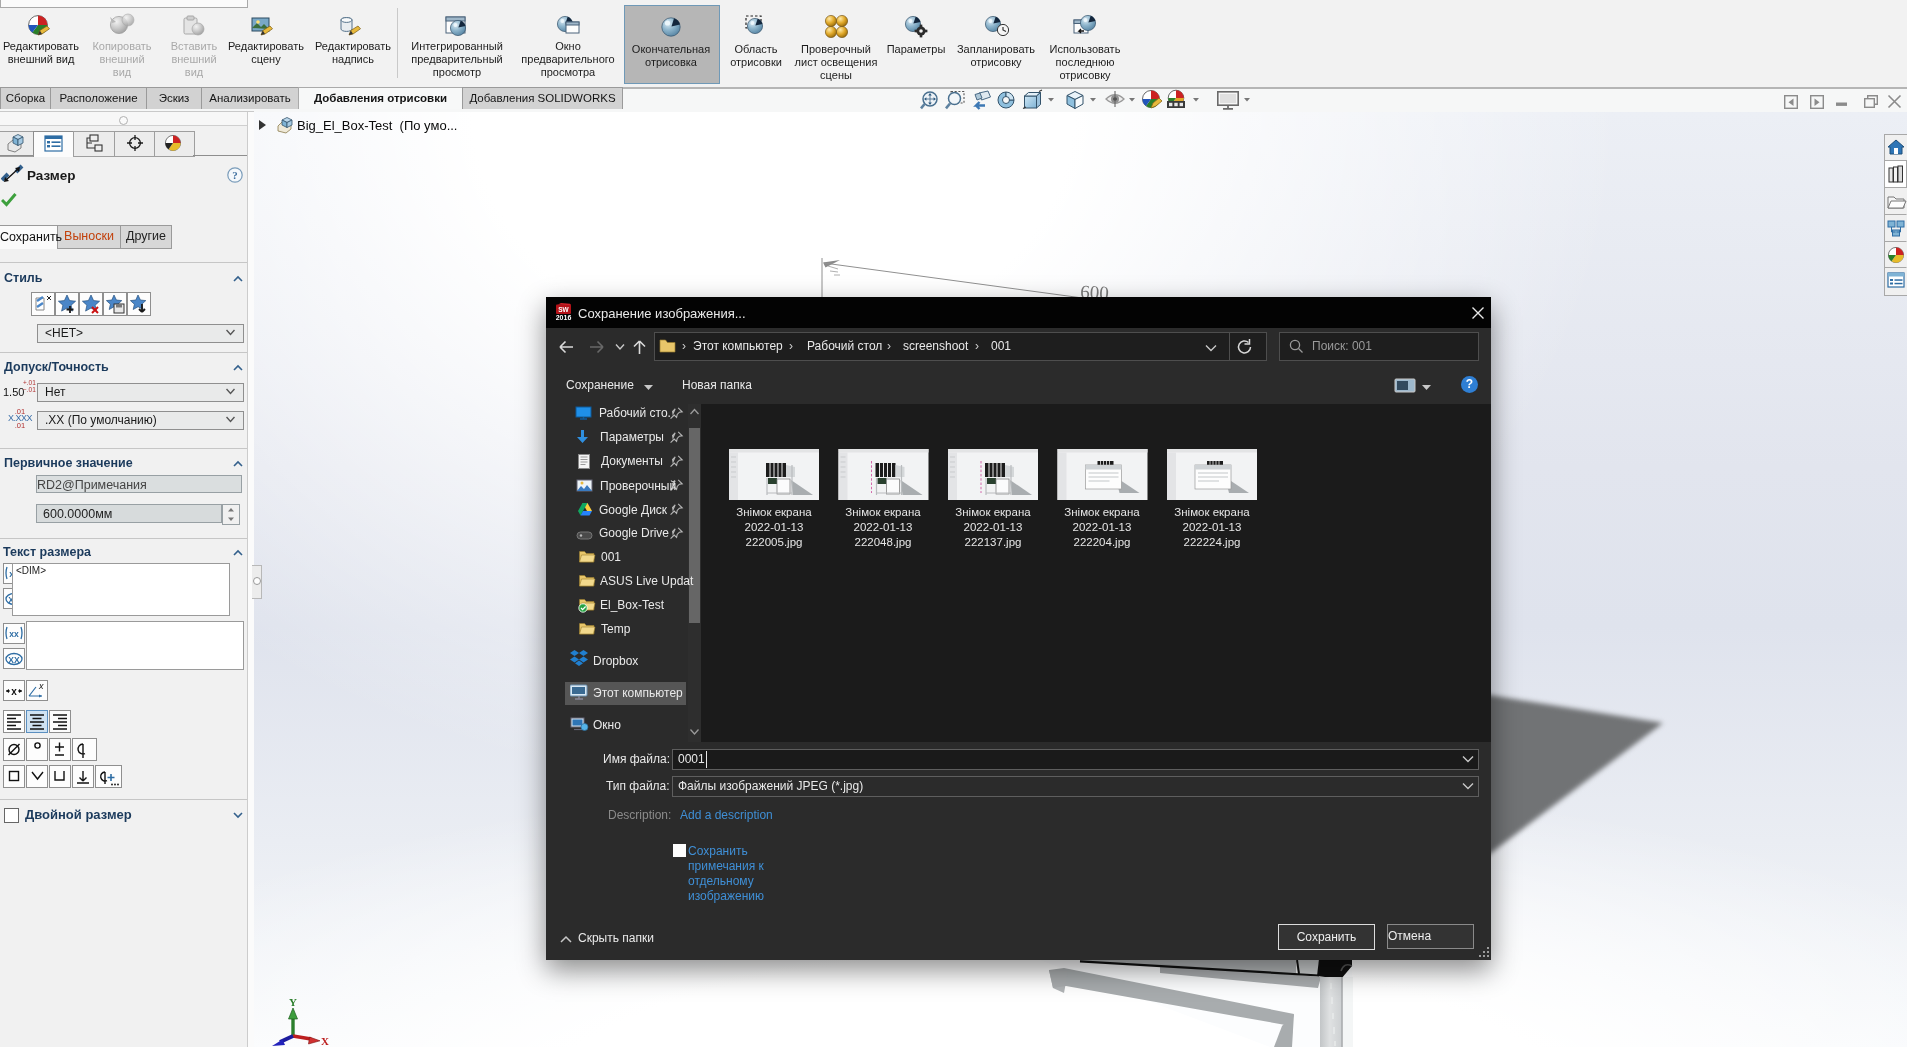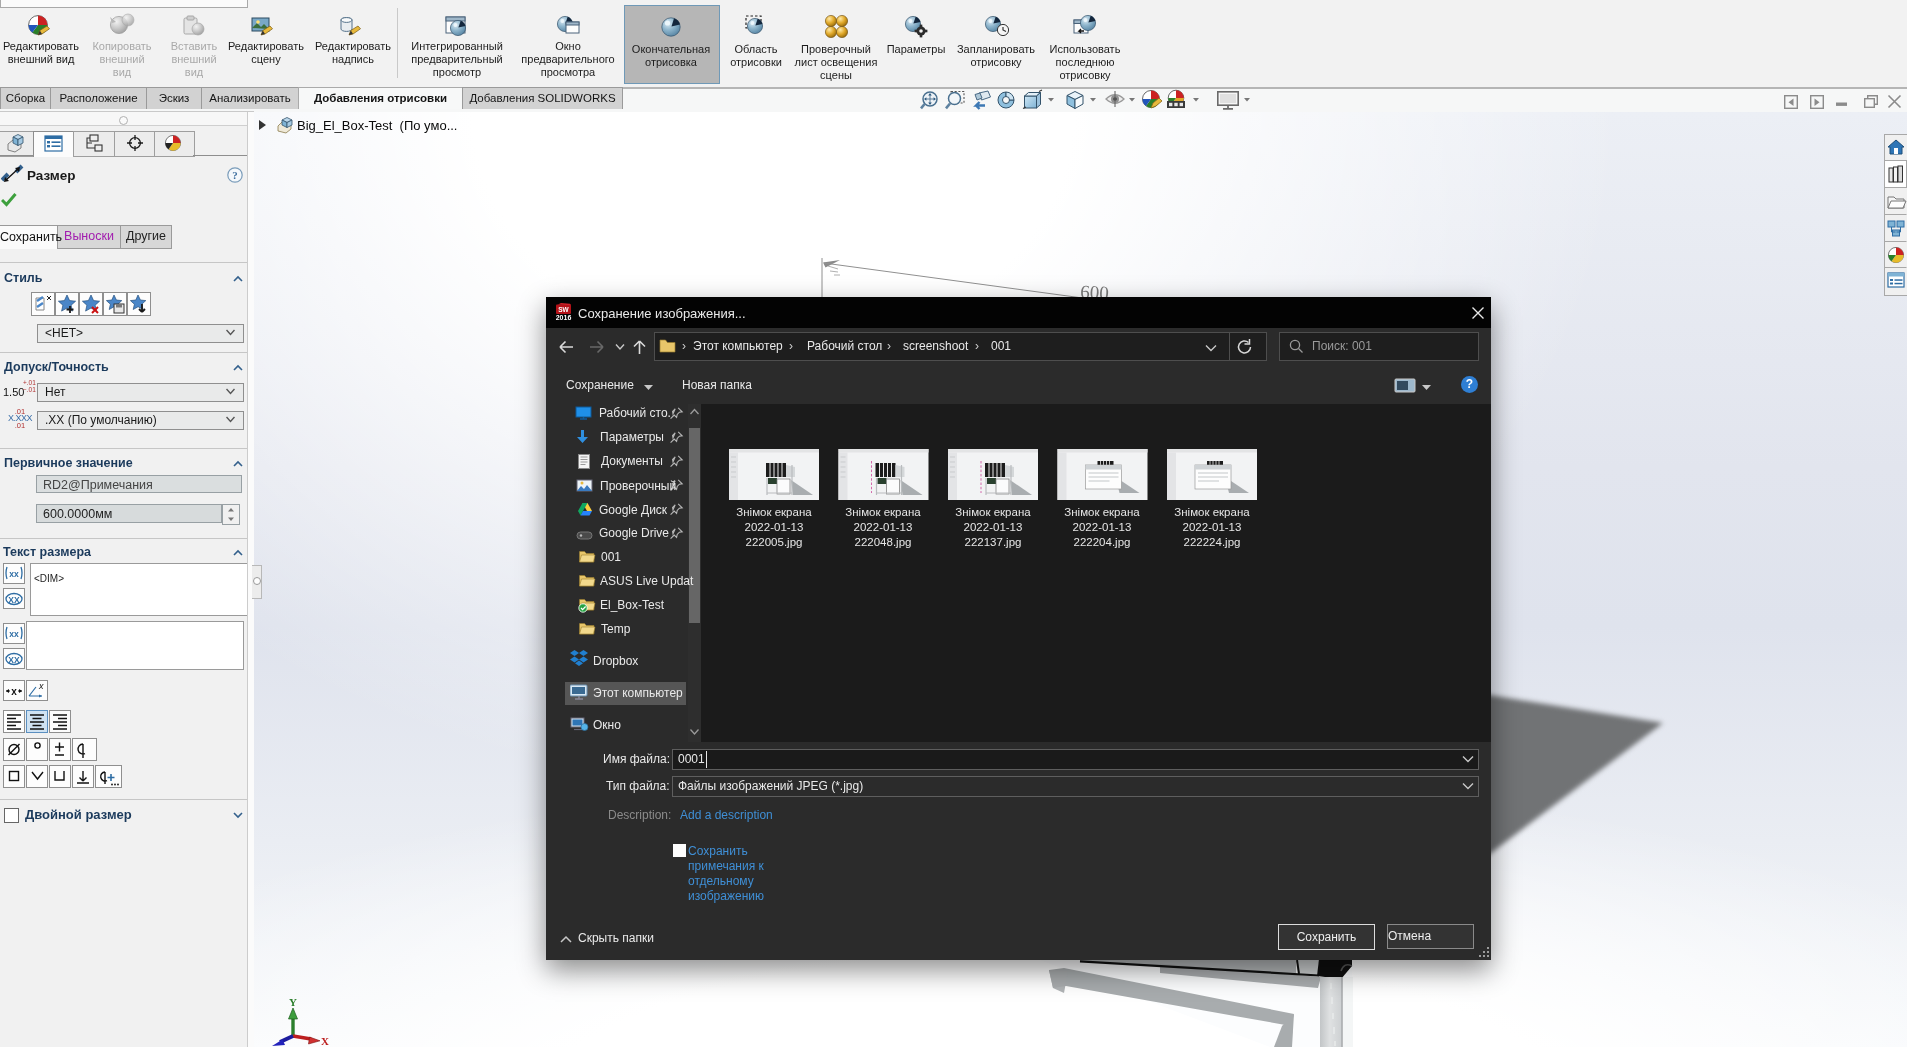--- a/index.html
+++ b/index.html
@@ -437,21 +437,21 @@
 </svg>
 <div class="ab" style="left:27px;top:168px;font-size:13.5px;font-weight:bold;color:#1a1a1a">Размер</div>
 <svg class="ab" style="left:227px;top:167px" width="16" height="16">
 <circle cx="8" cy="8" r="7.2" fill="#f4f8fb" stroke="#7a9cba" stroke-width="1.2"></circle>
 <text x="8" y="12" font-size="11" font-weight="bold" fill="#3c6e9e" text-anchor="middle" font-family="Liberation Serif">?</text>
 </svg>
 <svg class="ab" style="left:1px;top:192px" width="16" height="15">
 <path d="M1,8 l4.5,4.5 L14.5,2" stroke="#3da03d" stroke-width="3" fill="none"></path>
 </svg>
 
-<div class="ab" style="left:57px;top:225px;width:62px;height:22px;background:#d7d7d7;border:1px solid #9a9a9a;font-size:12.5px;line-height:21px;text-align:center;color:#a21caf">Выноски</div>
+<div class="ab" style="left:57px;top:225px;width:62px;height:22px;background:#d7d7d7;border:1px solid #9a9a9a;font-size:12.5px;line-height:21px;text-align:center;color:#c2410c">Выноски</div>
 <div class="ab" style="left:120px;top:225px;width:50px;height:22px;background:#d7d7d7;border:1px solid #9a9a9a;font-size:12.5px;line-height:21px;text-align:center;color:#222">Другие</div>
 <div class="ab" style="left:0;top:225px;width:57px;height:23px;background:#fbfbfb;border-top:1px solid #9a9a9a;border-right:1px solid #9a9a9a;font-size:12.5px;line-height:22px;text-align:center;color:#111">Сохранить</div>
 <div class="sep" style="top:262px"></div>
 
 <div class="pmh" style="left:4px;top:271px">Стиль</div>
 <svg class="chev" style="left:233px;top:274px">
     <path d="M1,7 l4,-4 l4,4" stroke="#33608c" stroke-width="1.6" fill="none"></path>
   </svg>
 <svg class="ab" style="left:31px;top:292px" width="122" height="25">
 <g fill="#fdfdfd" stroke="#8f8f8f">
@@ -503,21 +503,21 @@
 <div class="dd" style="left:37px;top:411px;width:198px;height:17px">.XX (По умолчанию)</div>
 <svg class="ddc" style="left:226px;top:416px" width="9" height="7">
     <path d="M0.5,1 l4,4.5 l4,-4.5" stroke="#555" stroke-width="1.4" fill="none"></path>
   </svg>
 <div class="sep" style="top:448px"></div>
 
 <div class="pmh" style="left:4px;top:456px">Первичное значение</div>
 <svg class="chev" style="left:233px;top:459px">
     <path d="M1,7 l4,-4 l4,4" stroke="#33608c" stroke-width="1.6" fill="none"></path>
   </svg>
-<div class="ab" style="left:36px;top:475px;width:206px;height:18px;background:#dadedf;border:1px solid #98a0a4;font-size:12.5px;color:#444;line-height:18px;padding-left:6px;box-sizing:border-box">RD2@Примечания</div>
+<div class="ab" style="left:36px;top:475px;width:206px;height:18px;background:#dadedf;border:1px solid #98a0a4;font-size:12.5px;color:#444;line-height:18px;box-sizing:border-box">RD2@Примечания</div>
 <div class="ab" style="left:36px;top:504px;width:186px;height:19px;background:#d7dbdc;border:1px solid #98a0a4;font-size:12.5px;color:#222;line-height:19px;padding-left:6px;box-sizing:border-box">600.0000мм</div>
 <svg class="ab" style="left:222px;top:504px" width="19" height="21">
 <rect x="0.5" y="0.5" width="17" height="20" fill="#f0f0f0" stroke="#98a0a4"></rect>
 <path d="M9,4 l3,3.5 h-6 Z" fill="#777"></path>
     <path d="M9,17 l3,-3.5 h-6 Z" fill="#777"></path>
 </svg>
 <div class="sep" style="top:538px"></div>
 
 <div class="pmh" style="left:3px;top:545px">Текст размера</div>
 <svg class="chev" style="left:233px;top:548px">
@@ -526,21 +526,21 @@
 <svg class="ab" style="left:3px;top:563px" width="22" height="46">
 <rect x="0.5" y="0.5" width="21" height="20" fill="#fdfdfd" stroke="#8f8f8f"></rect>
 <rect x="0.5" y="25.5" width="21" height="20" fill="#fdfdfd" stroke="#8f8f8f"></rect>
 <g stroke="#2e6da4" stroke-width="1.3" fill="none">
 <path d="M4,4 q-2,6 0,12 M18,4 q2,6 0,12"></path>
 <ellipse cx="11" cy="36" rx="8" ry="5.5"></ellipse>
 </g>
 <text x="11" y="14" font-size="8.5" fill="#2e6da4" text-anchor="middle" font-weight="bold">xx</text>
 <text x="11" y="39.5" font-size="8.5" fill="#2e6da4" text-anchor="middle" font-weight="bold">XX</text>
 </svg>
-<div class="ab" style="left:30px;top:563px;width:218px;height:53px;background:#fff;border:1px solid #9a9a9a;box-sizing:border-box;font-size:10px;color:#222;padding:9px 3px">&lt;DIM&gt;</div>
+<div class="ab" style="left:12px;top:563px;width:218px;height:53px;background:#fff;border:1px solid #9a9a9a;box-sizing:border-box;font-size:10px;color:#222;padding:1px 3px">&lt;DIM&gt;</div>
 <svg class="ab" style="left:3px;top:623px" width="22" height="46">
 <rect x="0.5" y="0.5" width="21" height="20" fill="#fdfdfd" stroke="#8f8f8f"></rect>
 <rect x="0.5" y="25.5" width="21" height="20" fill="#fdfdfd" stroke="#8f8f8f"></rect>
 <g stroke="#2e6da4" stroke-width="1.3" fill="none">
 <path d="M4,4 q-2,6 0,12 M18,4 q2,6 0,12"></path>
 <ellipse cx="11" cy="36" rx="8" ry="5.5"></ellipse>
 </g>
 <text x="11" y="14" font-size="8.5" fill="#2e6da4" text-anchor="middle" font-weight="bold">xx</text>
 <text x="11" y="39.5" font-size="8.5" fill="#2e6da4" text-anchor="middle" font-weight="bold">XX</text>
 </svg>

